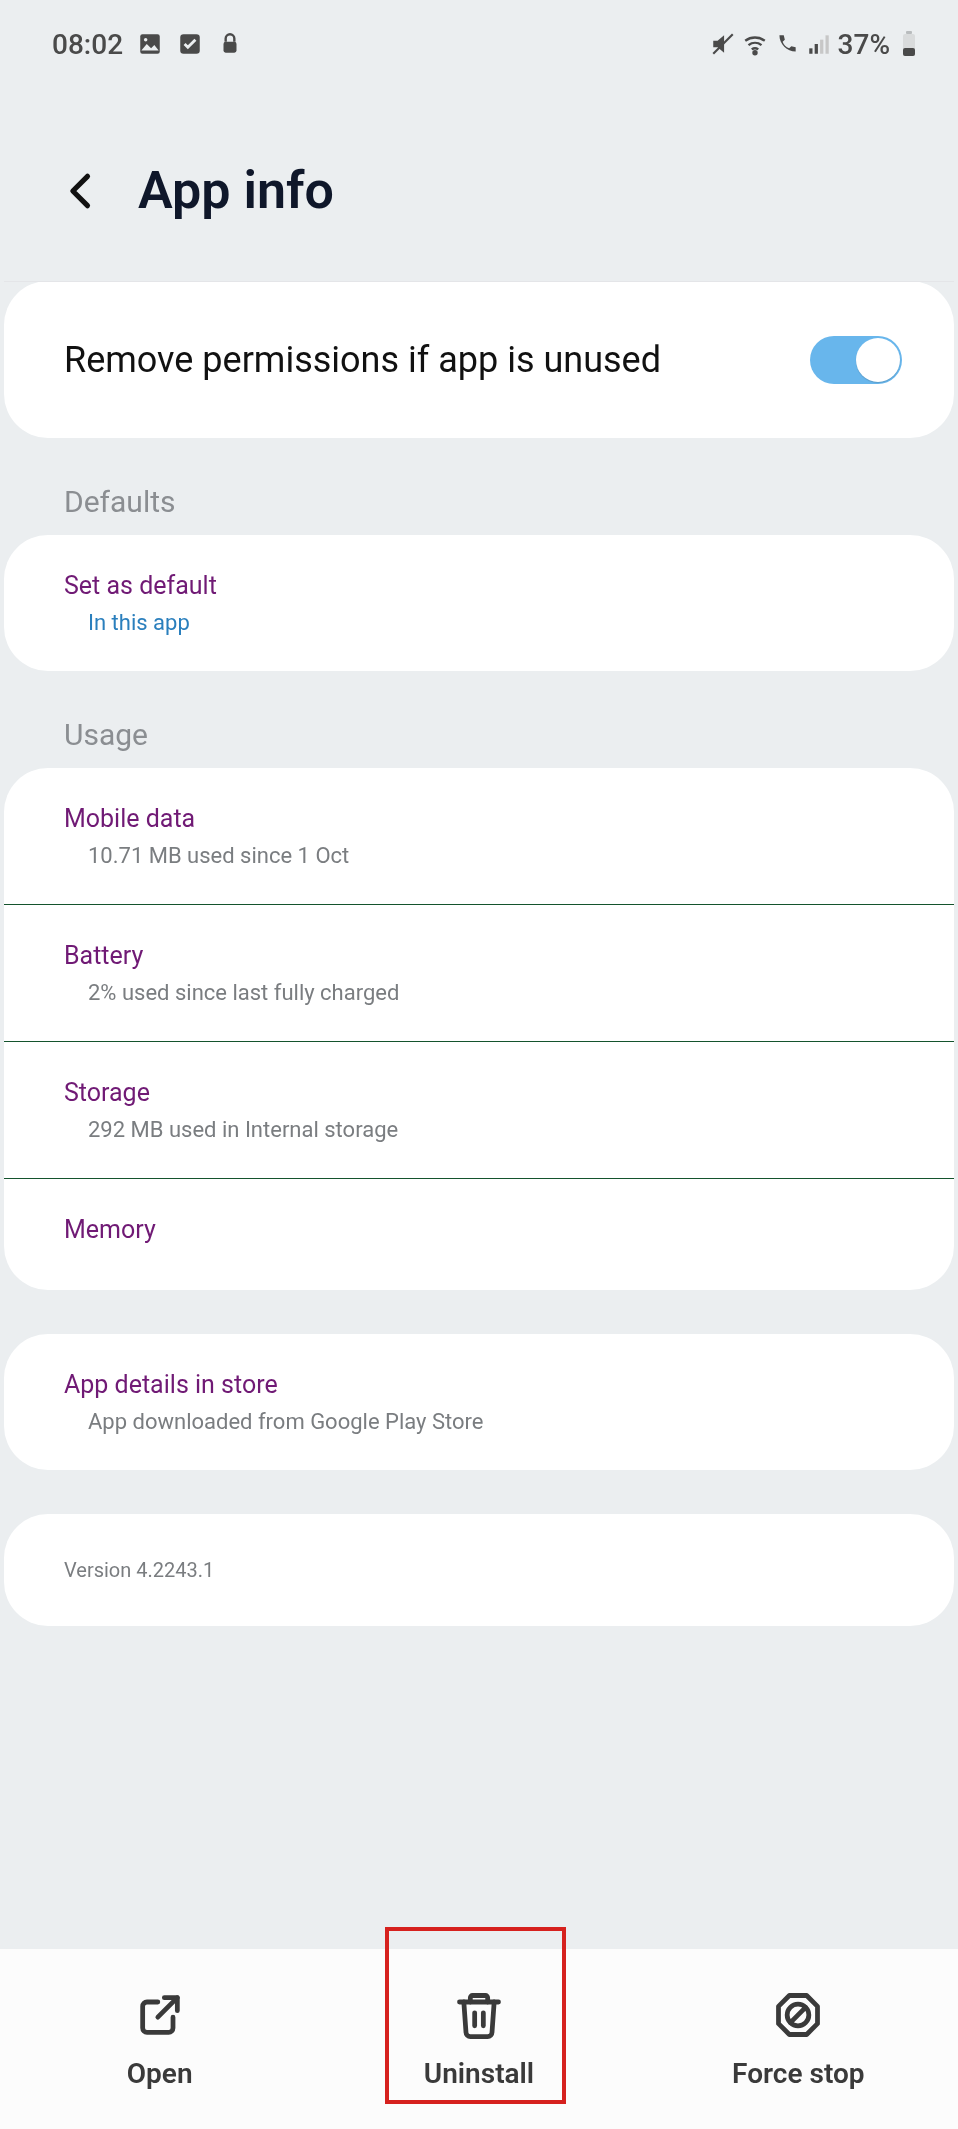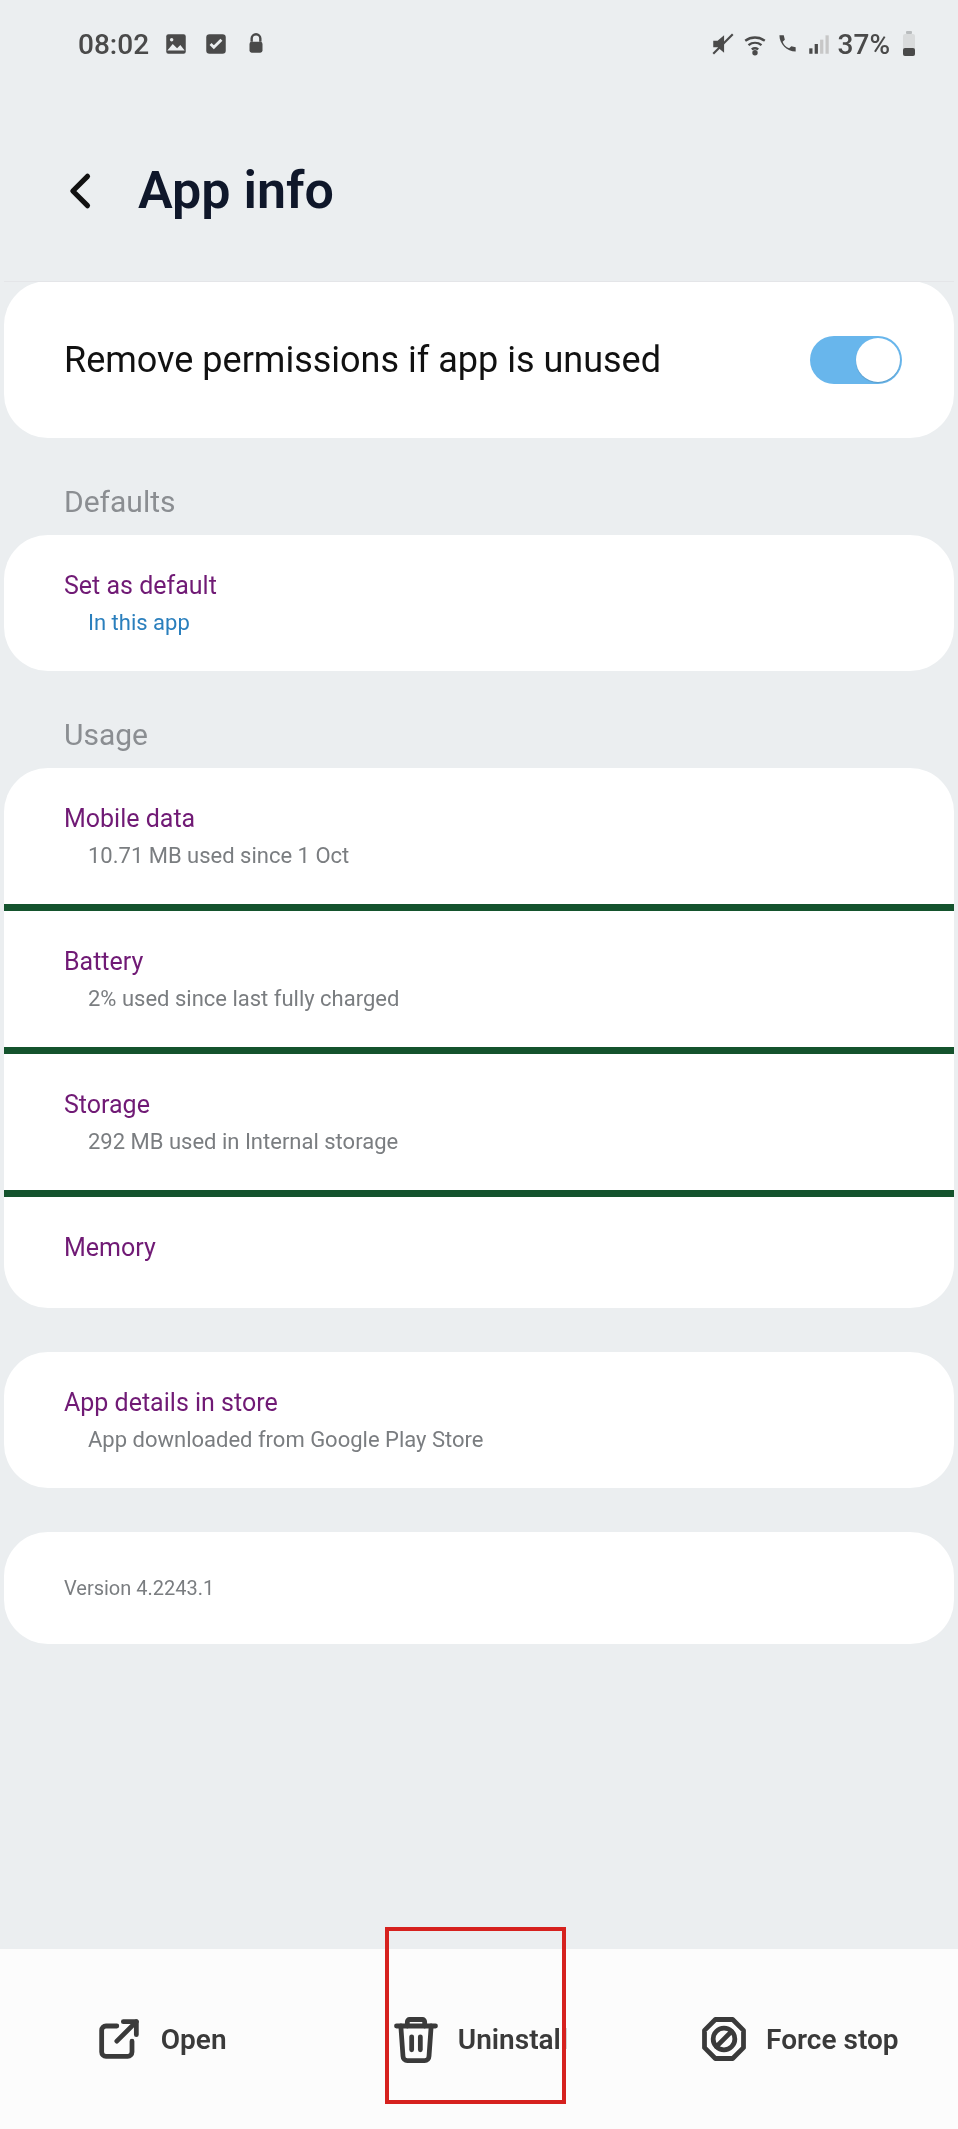--- a/index.html
+++ b/index.html
@@ -11,21 +11,21 @@
     color: #000;
     position: relative;
     overflow: hidden;
   }
 
   
   .status-bar {
     display: flex;
     justify-content: space-between;
     align-items: center;
-    padding: 18px 36px 0 78px;
+    padding: 18px 36px 0 52px;
     height: 70px;
     font-size: 28px;
     color: #4a4a4a;
     font-weight: 500;
   }
   .status-left { display:flex; align-items:center; gap:14px; }
   .status-right { display:flex; align-items:center; gap:6px; }
   .mini-ico { width:26px; height:26px; display:inline-flex; align-items:center; justify-content:center; }
   .mini-ico svg { width:100%; height:100%; }
 
@@ -40,21 +40,21 @@
   .page-title { font-size: 52px; font-weight: 600; color:#0f172a; }
 
   
   .card {
     background:#fff;
     border-radius: 44px;
     margin: 0 4px 0 4px;
   }
   .card .row {
     padding: 36px 60px;
-    border-bottom: 7px solid #14532d;
+    border-bottom: 1px solid #14532d;
   }
   .card .row:last-child { border-bottom: none; }
 
   .row-tog {
     display:flex; justify-content:space-between; align-items:center;
     padding: 54px 52px 54px 60px;
   }
   .row-tog .lbl { font-size:36px; color:#111; }
   .toggle {
     width:92px; height:48px; border-radius:24px; background:#68b6ec;
@@ -92,20 +92,21 @@
     position:absolute;
     left:0; right:0; bottom:0;
     height:180px;
     background:#fcfcfc;
     display:flex;
     border-top: 0;
   }
   .bot-btn {
     flex:1;
     display:flex;
+    flex-direction:column;
     align-items:center;
     justify-content:center;
     gap:16px;
   }
   .bot-btn .ico { width:52px; height:52px; display:flex; align-items:center; justify-content:center; }
   .bot-btn .ico svg { width:100%; height:100%; }
   .bot-lbl { font-size:28px; font-weight:600; color:#3a3a3a; }
 
   .highlight-box {
     position:absolute;

